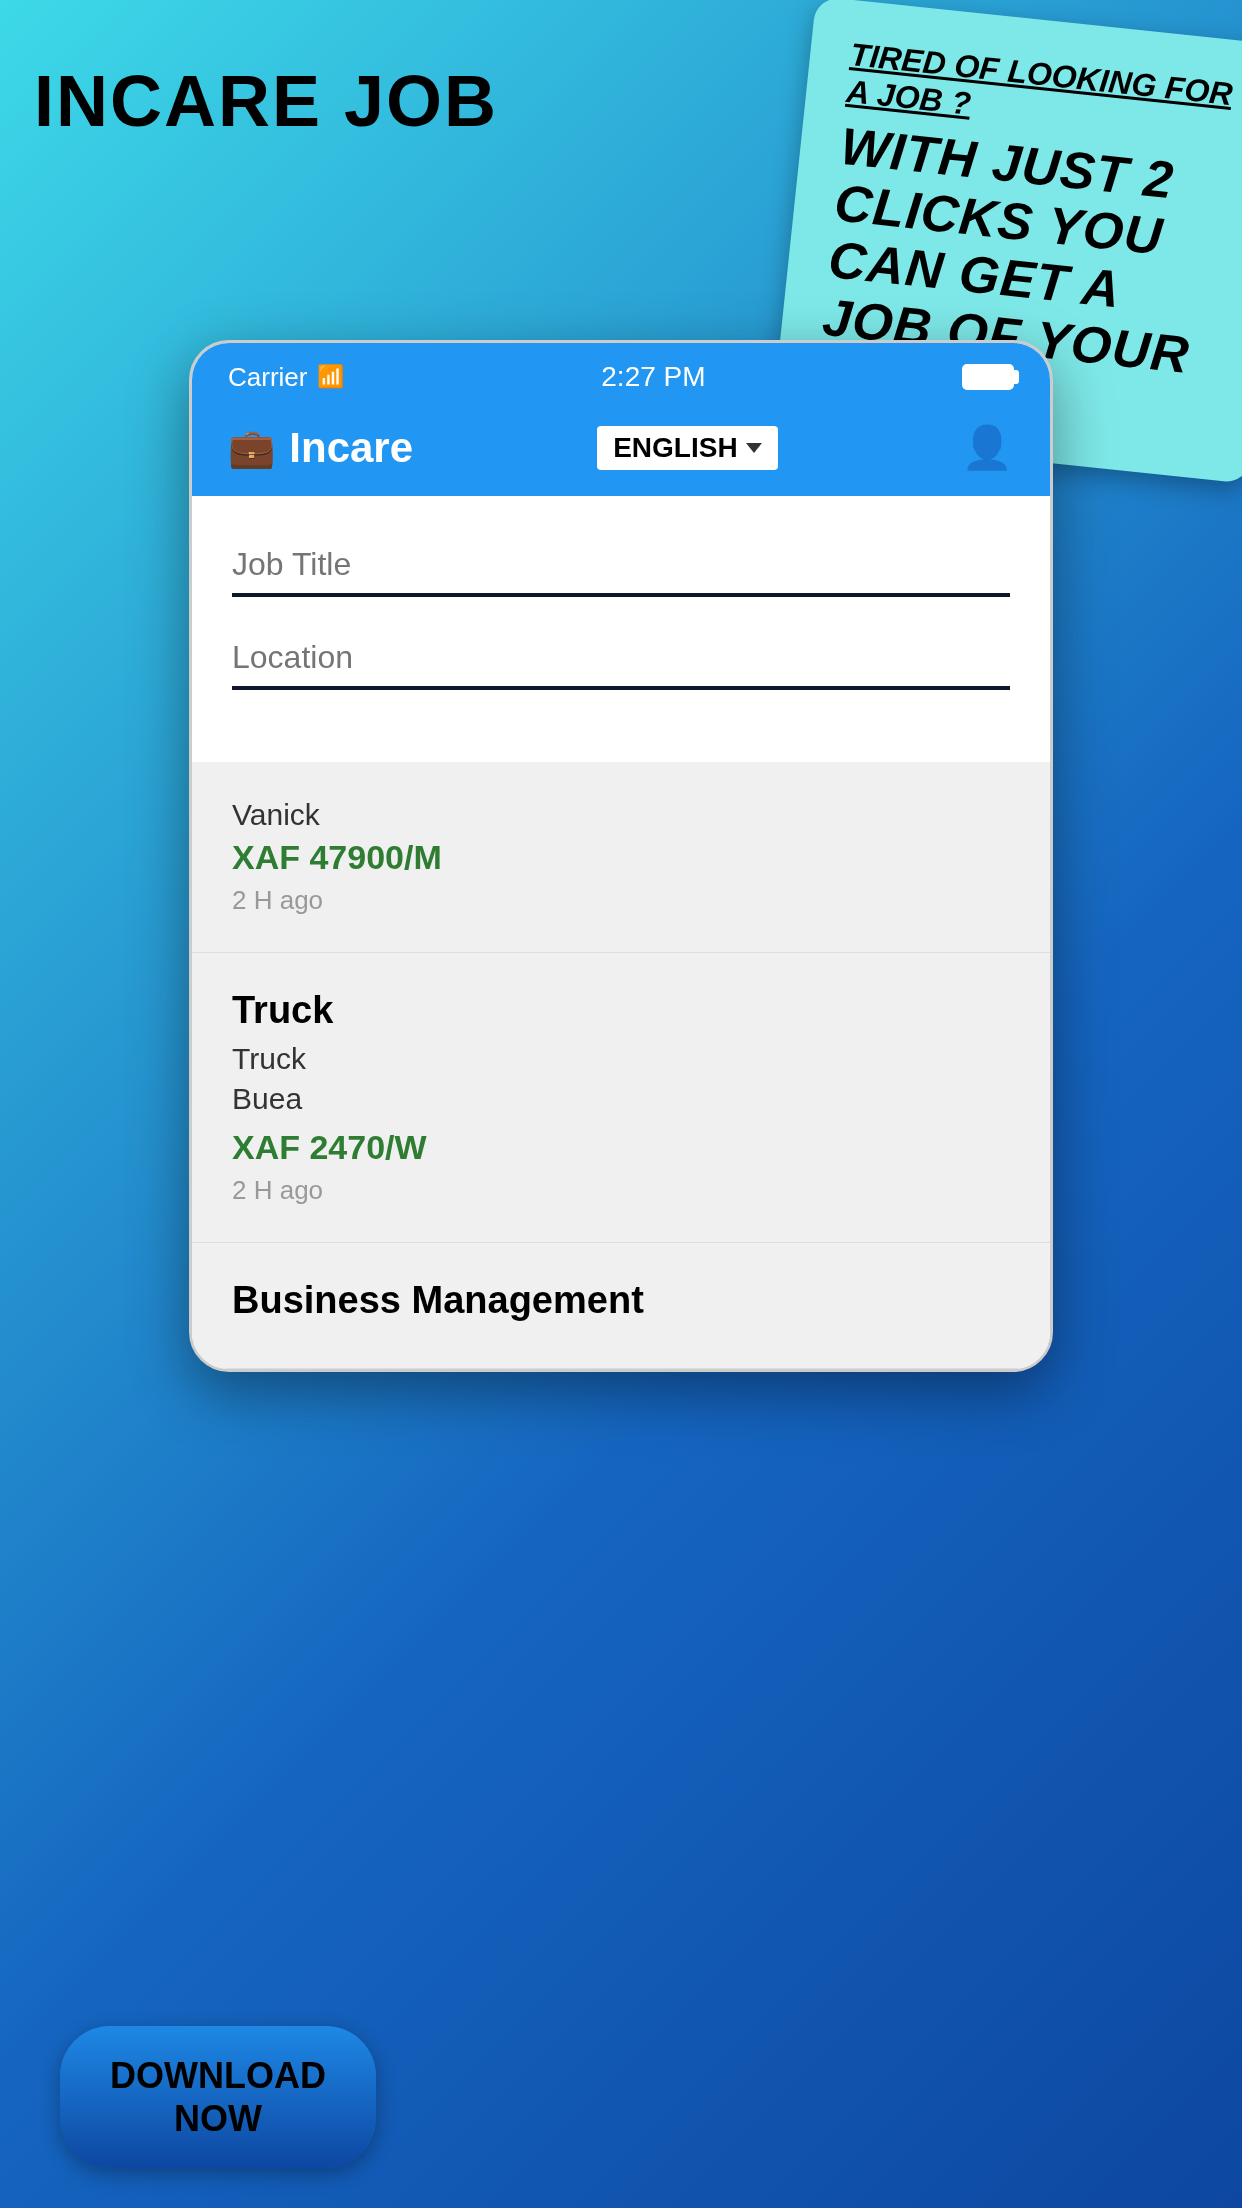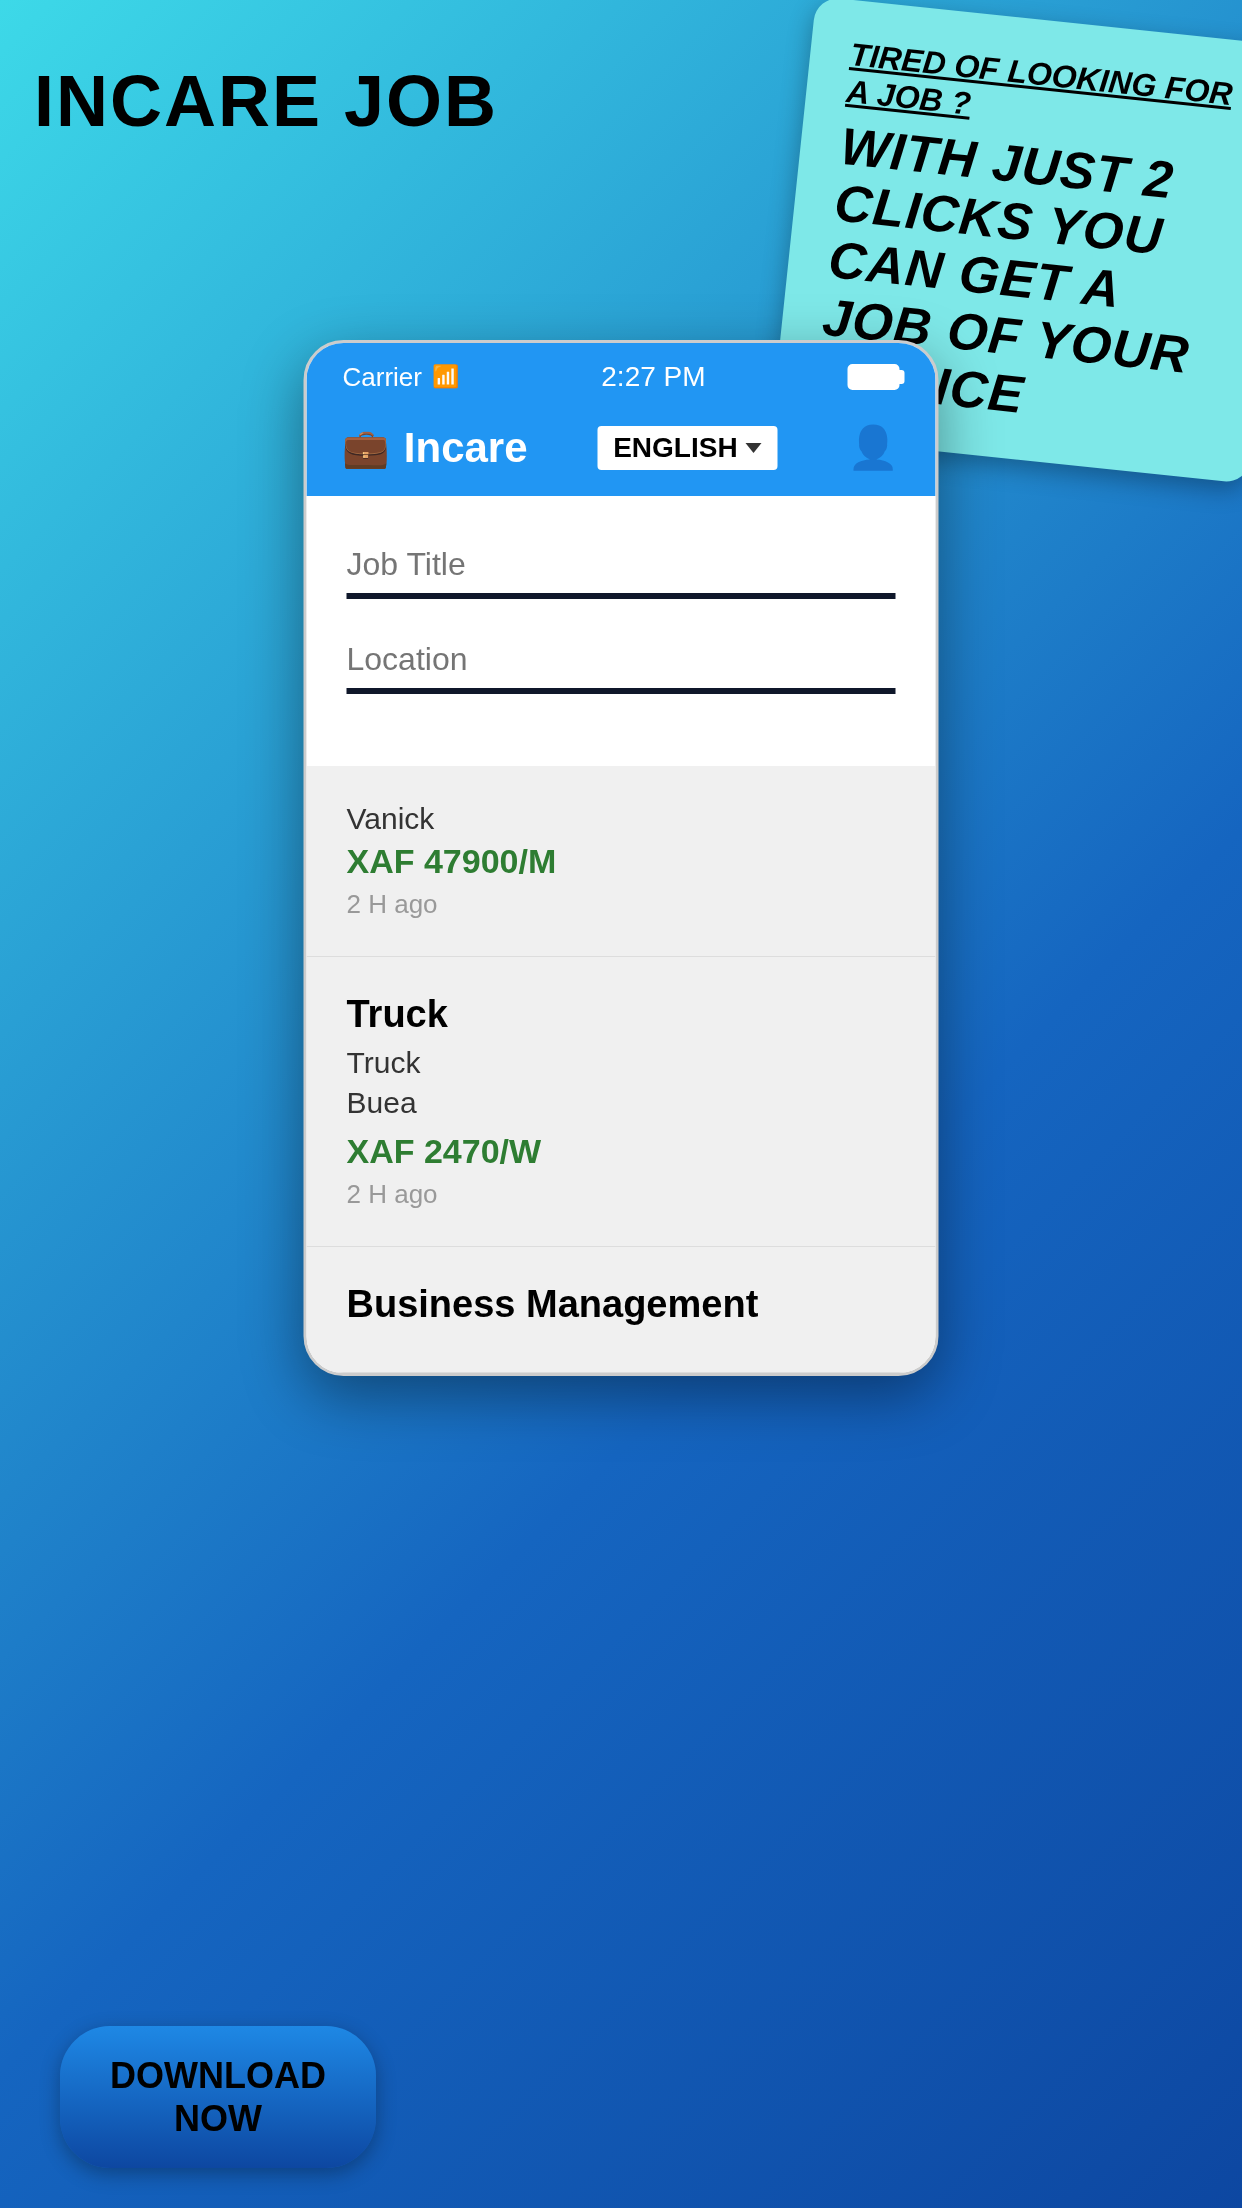--- a/index.html
+++ b/index.html
@@ -56,21 +56,21 @@
       line-height: 1.1;
       letter-spacing: 1px;
     }
 
     
     .phone-mockup {
       position: absolute;
       top: 340px;
       left: 50%;
       transform: translateX(-50%);
-      width: 635px;
+      width: 864px;
       background: #fff;
       border-radius: 40px;
       border: 3px solid #ccc;
       overflow: hidden;
       box-shadow: 0 20px 60px rgba(0,0,0,0.4);
     }
 
     
     .status-bar {
       background: #2196F3;
@@ -171,21 +171,21 @@
       padding: 40px 40px 40px;
     }
 
     .input-group {
       margin-bottom: 32px;
     }
 
     .text-input {
       width: 100%;
       border: none;
-      border-bottom: 6px solid #0f172a;
+      border-bottom: 4px solid #0f172a;
       outline: none;
       font-size: 32px;
       color: #999;
       padding: 10px 0;
       background: transparent;
     }
 
     .search-btn {
       width: 100%;
       background: #2196F3;

